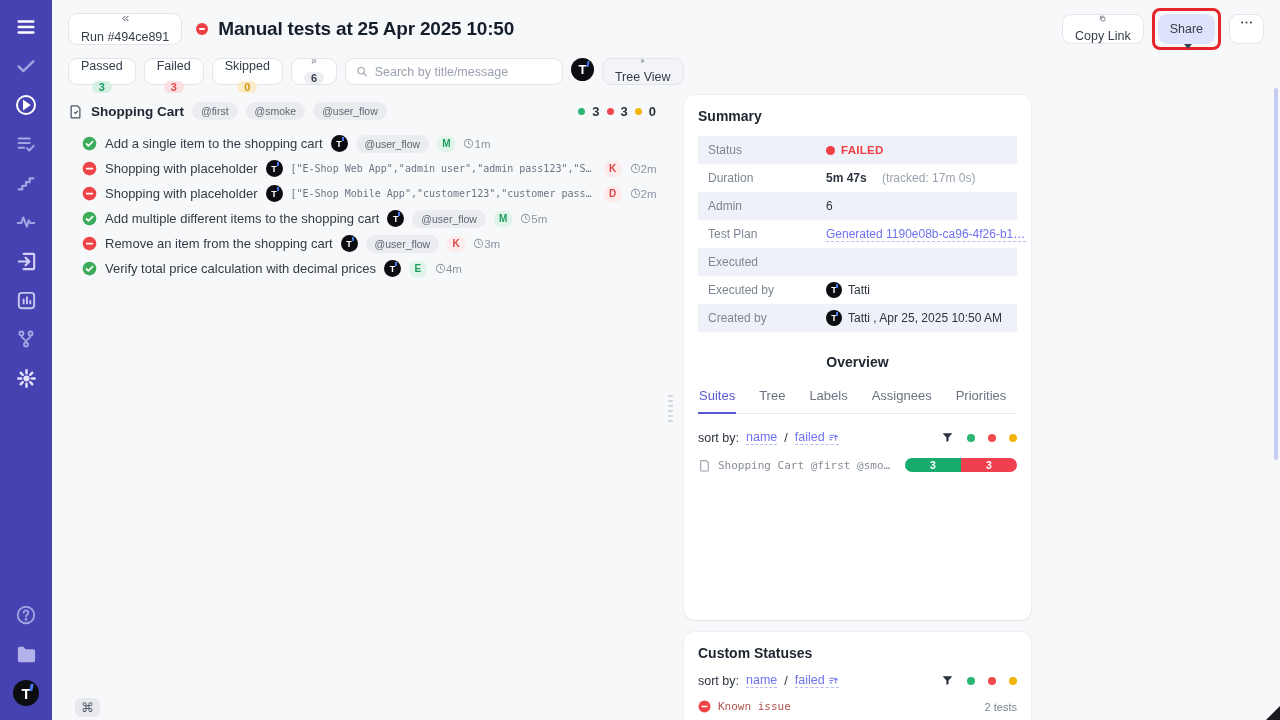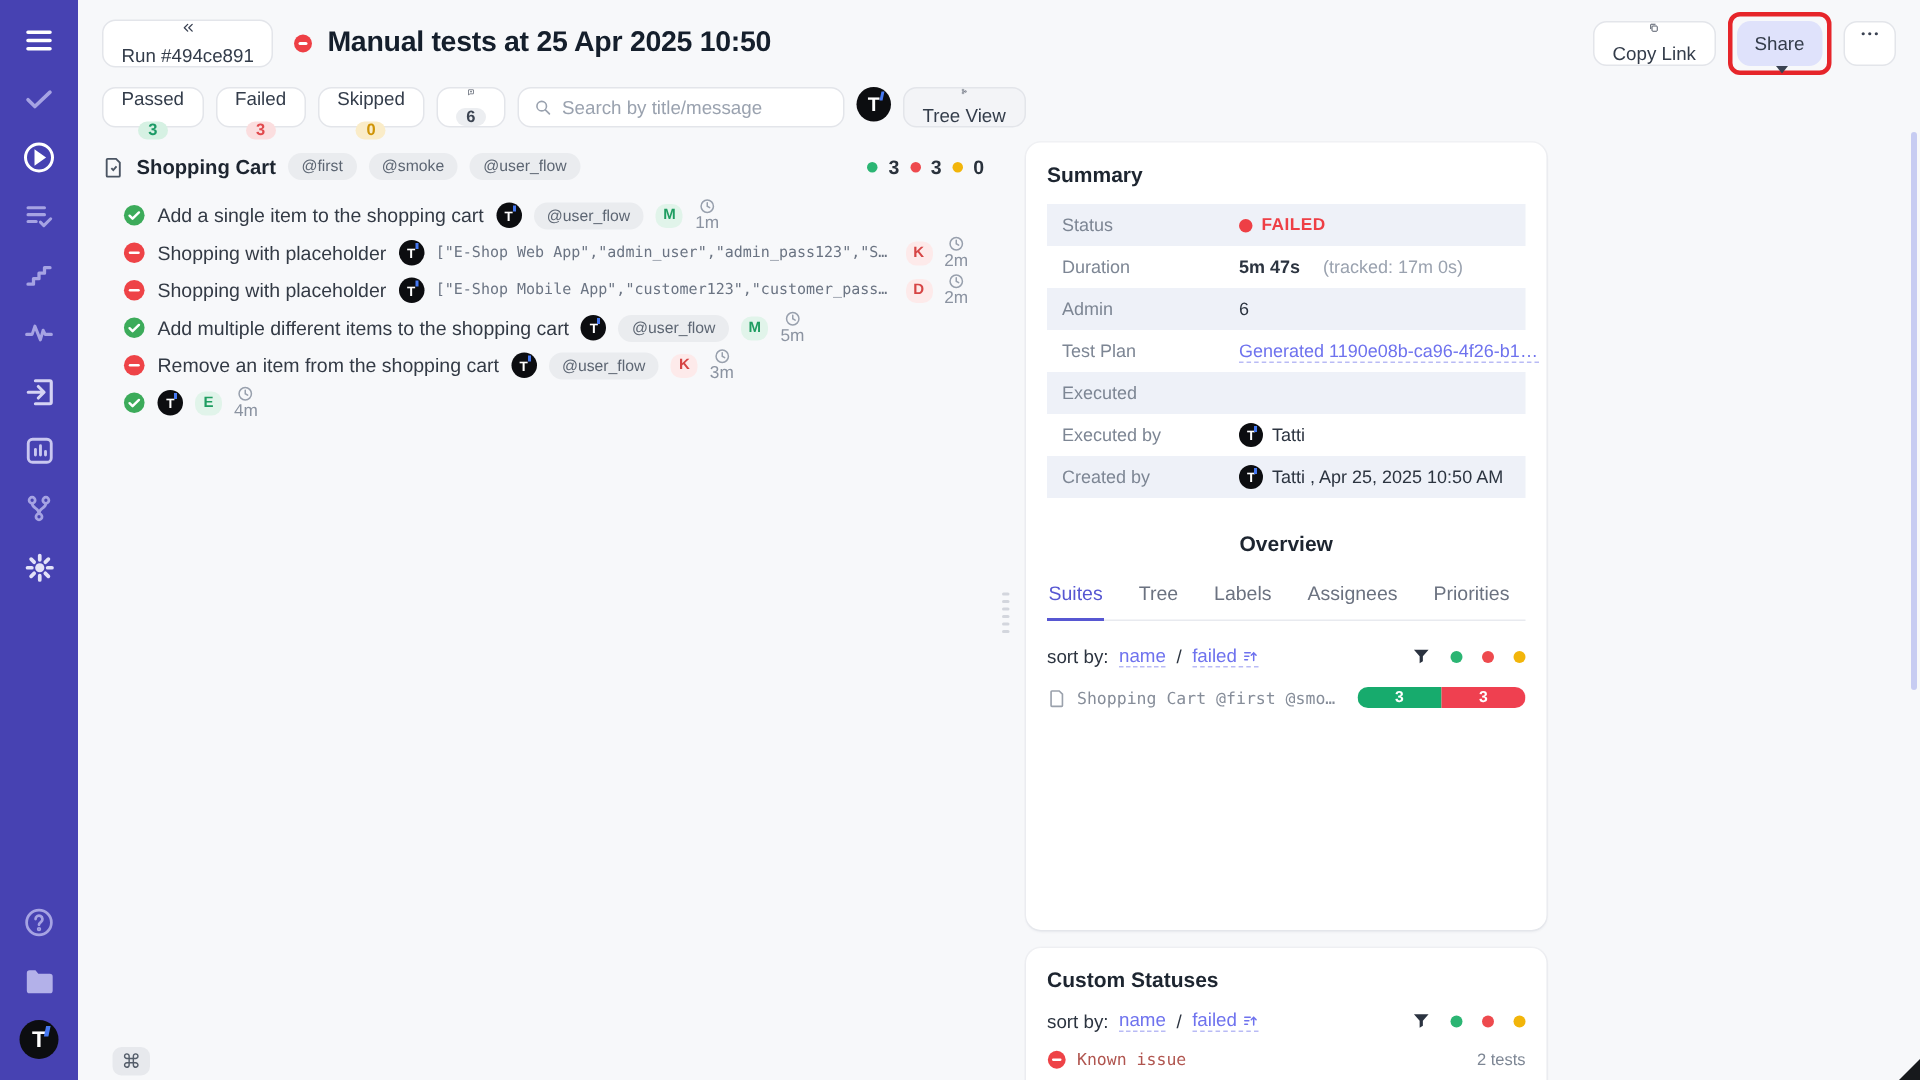--- a/index.html
+++ b/index.html
@@ -68,21 +68,21 @@
 
   .trow { display:flex; align-items:center; gap:8px; height:25px; padding-left:14px; cursor:pointer; }
   .ttitle { font-size:13px; color:#333a45; white-space:nowrap; }
   .tavatar { width:17px; height:17px; border-radius:50%; background:#0c0d10; color:#fff; display:flex; align-items:center; justify-content:center; font-weight:bold; font-size:9px; position:relative; flex:none; }
   .tavatar i { position:absolute; top:2px; right:4px; width:2px; height:4px; background:#4679f2; }
   .t-tag { font-size:10.5px; padding:3px 9px; }
   .params { font-family:"DejaVu Sans Mono", monospace; font-size:10px; color:#6b7483; white-space:nowrap; overflow:hidden; text-overflow:ellipsis; max-width:305px; }
   .lbadge { min-width:18px; height:16px; border-radius:7px; display:inline-flex; align-items:center; justify-content:center; font-size:10px; font-weight:bold; padding:0 5px; cursor:pointer; }
   .lb-green { background:#e1f4ea; color:#1f9d61; }
   .lb-red { background:#fdeaea; color:#d64545; }
-  .dur { display:inline-flex; align-items:center; gap:0; font-size:11.5px; color:#8b93a1;flex-direction:column; }
+  .dur { display:inline-flex; align-items:center; gap:0; font-size:11.5px; color:#8b93a1; }
   .sicon { width:15px; height:15px; flex:none; display:flex; }
 
   .kbd-pill { position:absolute; left:23px; bottom:3px; background:#e7e9ed; color:#545d6a; border-radius:6px; padding:2px 6px; font-size:13px; cursor:pointer; }
 
   .resizer { width:8px; flex:none; display:flex; align-items:flex-start; justify-content:center; }
   .resize-handle { margin-top:300px; display:flex; flex-direction:column; gap:3px; cursor:col-resize; }
   .resize-handle span { width:5px; height:2px; background:#d3d6dd; border-radius:1px; display:block; }
 
   
   .rightpanel { flex:1; padding:0 0 0 10px; }
@@ -429,20 +429,21 @@
           </span>
       </div>
 
       <div class="trow">
         <span class="sicon">
             <svg viewBox="0 0 24 24" width="15" height="15">
               <circle cx="12" cy="12" r="11" fill="#3cab5a"></circle>
               <path d="M7 12.5l3.2 3.2L17 9" fill="none" stroke="#fff" stroke-width="2.6" stroke-linecap="round" stroke-linejoin="round"></path>
             </svg>
           </span>
+        <span class="ttitle">Verify total price calculation with decimal prices</span>
         <span class="tavatar">
             <span>T</span>
             <i></i>
           </span>
         <span class="lbadge lb-green">E</span>
         <span class="dur">
             <svg width="11" height="11" viewBox="0 0 24 24" fill="none" stroke="#98a0ad" stroke-width="2.2">
               <circle cx="12" cy="12" r="9"></circle>
               <path d="M12 7v5l3.5 2" stroke-linecap="round"></path>
             </svg>

